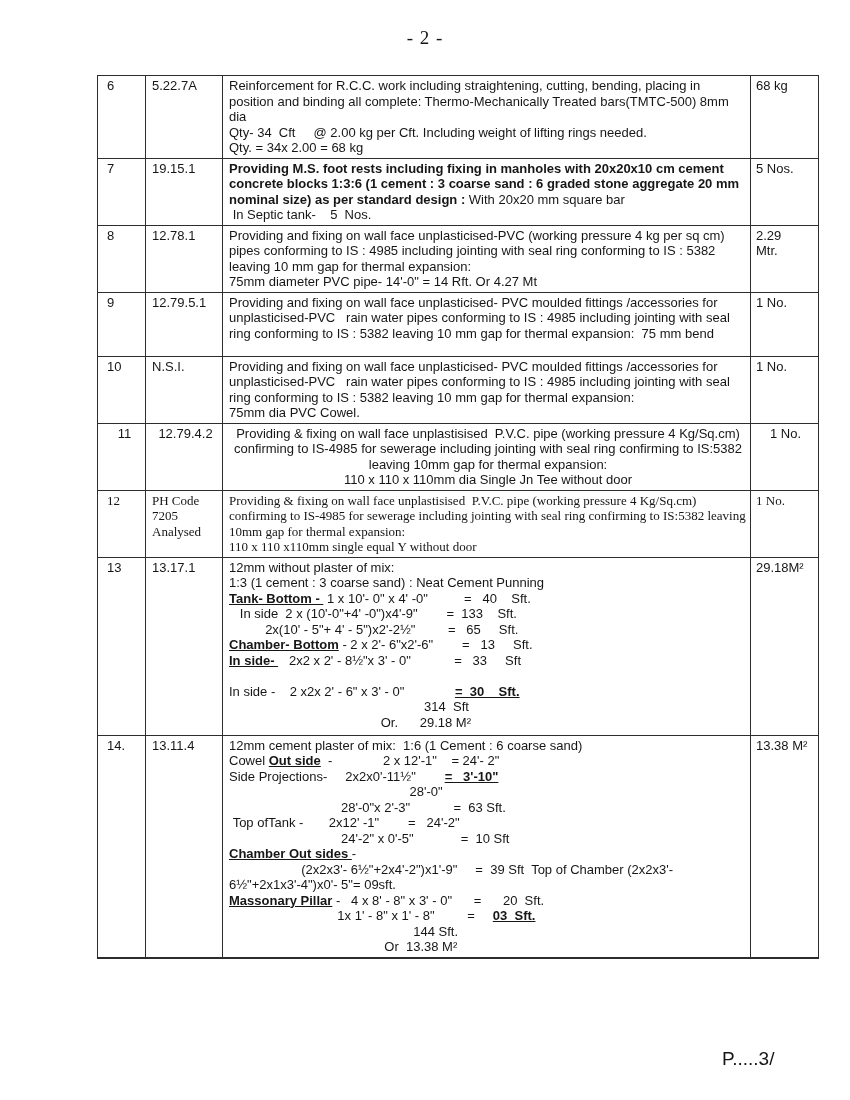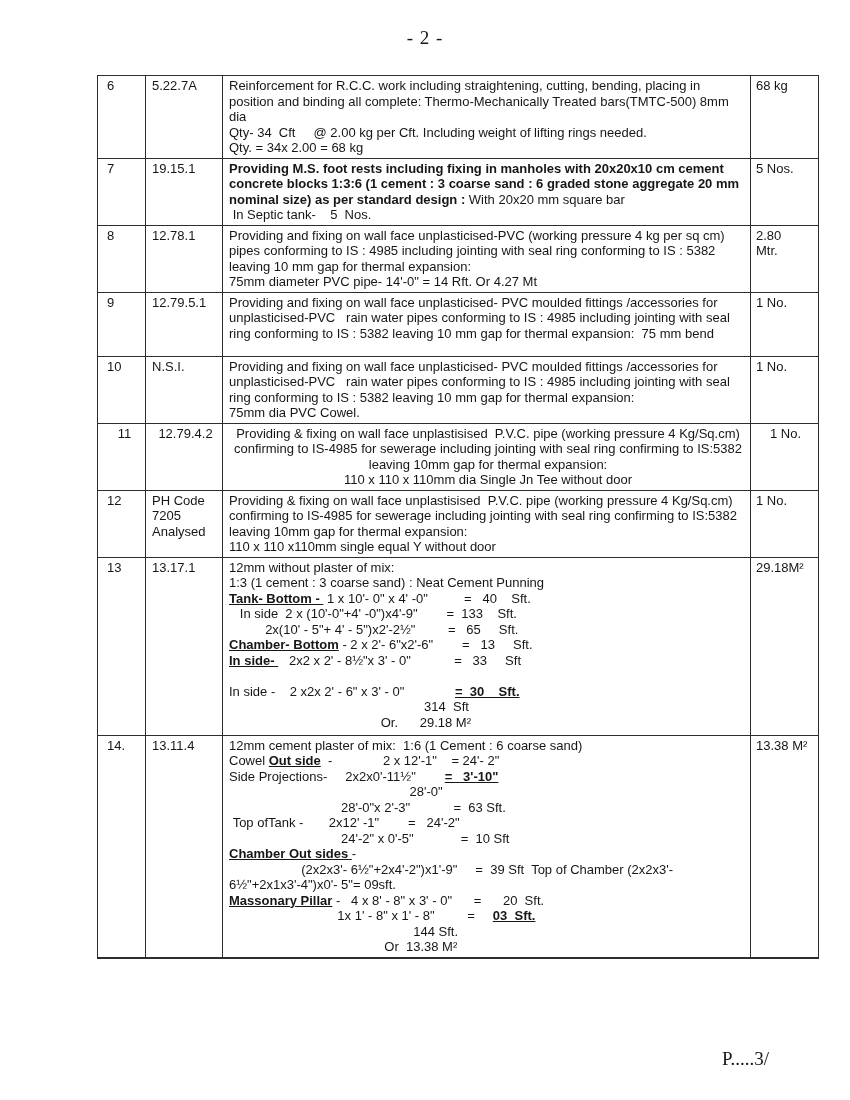--- a/index.html
+++ b/index.html
@@ -13,21 +13,21 @@
   }
   .page-number{
     position:absolute;top:27px;left:0;right:0;
     text-align:center;
     font-family:"Liberation Serif", serif;
     font-size:19px;
     letter-spacing:1px;
   }
   .next-page{
     position:absolute;top:1048px;left:722px;
-    font-family:Liberation Serif, serif;
+    font-family:Liberation Sans, sans-serif;
     font-size:19px;
   }
   table.boq{
     position:absolute;top:75px;left:97px;
     width:721px;
     border-collapse:collapse;
     table-layout:fixed;
   }
   table.boq td{
     border:1px solid #2d2d2d;
@@ -43,21 +43,21 @@
   .ln{white-space:pre-wrap;min-height:15.5px;}
   .b{font-weight:bold;}
   .u{text-decoration:underline;font-weight:bold;}
   
   table.boq tr:nth-child(1){height:82px;}
   table.boq tr:nth-child(2){height:62px;}
   table.boq tr:nth-child(3){height:66px;}
   table.boq tr:nth-child(4){height:64px;}
   table.boq tr:nth-child(5){height:65px;}
   table.boq tr:nth-child(6){height:63px;text-align:center;}
-  table.boq tr:nth-child(7){height:64px;}
+  table.boq tr:nth-child(7){height:64px;font-family:Liberation Serif, serif;}
   table.boq tr:nth-child(8){height:178px;}
   table.boq tr:nth-child(9){height:208px;}
   table.boq tr:nth-child(8) .c-qty{}
   table.boq{border-bottom:2px solid #2d2d2d;}
 </style>
 </head>
 <body>
 
 <div class="page">
   <div class="page-number">- 2 -</div>
@@ -89,21 +89,21 @@
           </td>
           <td class="c-qty">5 Nos.</td>
         </tr>
         <tr>
           <td class="c-no">8</td>
           <td class="c-code">12.78.1</td>
           <td class="c-desc">
             <div class="ln"><span>Providing and fixing on wall face unplasticised-PVC (working pressure 4 kg per sq cm) pipes conforming to IS : 4985 including jointing with seal ring conforming to IS : 5382 leaving 10 mm gap for thermal expansion:</span></div>
             <div class="ln"><span>75mm diameter PVC pipe- 14'-0" = 14 Rft. Or 4.27 Mt</span></div>
           </td>
-          <td class="c-qty">2.80
+          <td class="c-qty">2.29
 Mtr.</td>
         </tr>
         <tr>
           <td class="c-no">9</td>
           <td class="c-code">12.79.5.1</td>
           <td class="c-desc">
             <div class="ln"><span>Providing and fixing on wall face unplasticised- PVC moulded fittings /accessories for unplasticised-PVC   rain water pipes conforming to IS : 4985 including jointing with seal ring conforming to IS : 5382 leaving 10 mm gap for thermal expansion:  75 mm bend</span></div>
           </td>
           <td class="c-qty">1 No.</td>
         </tr>

